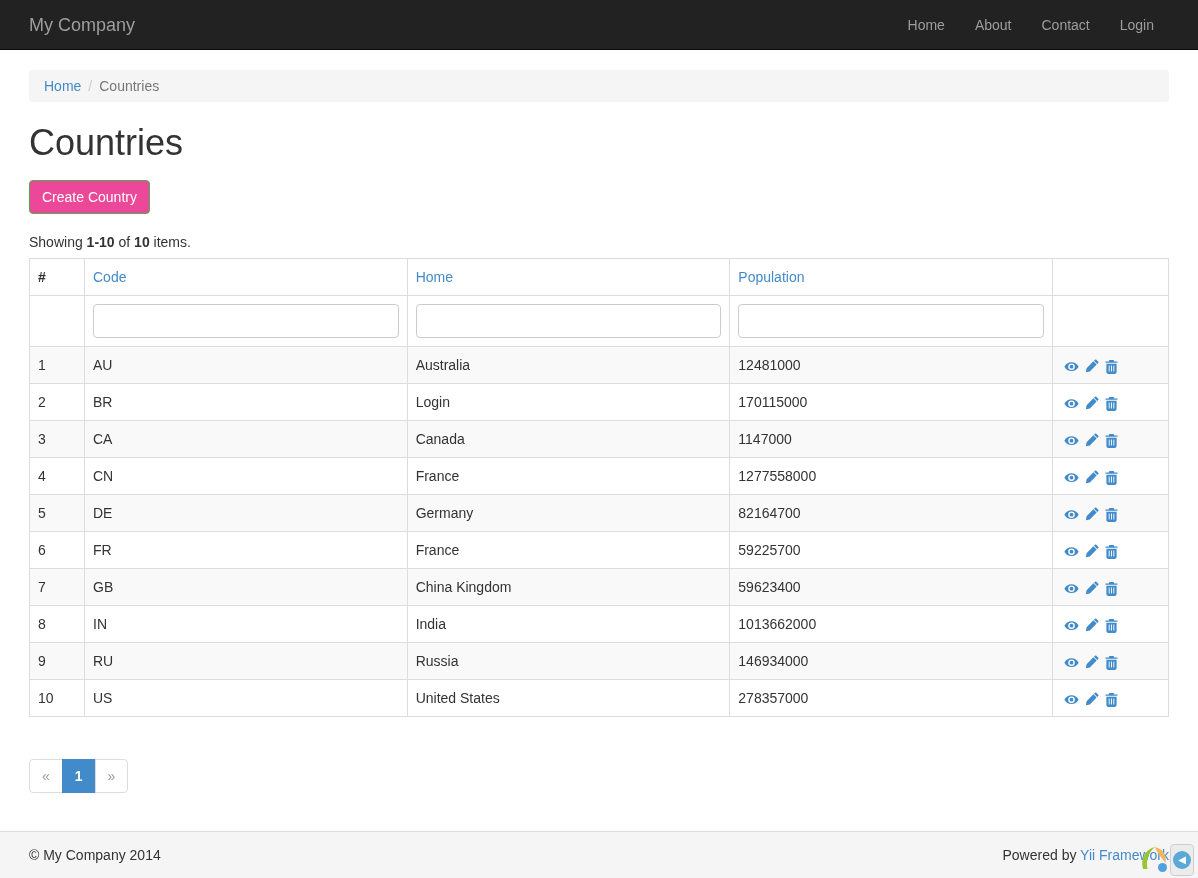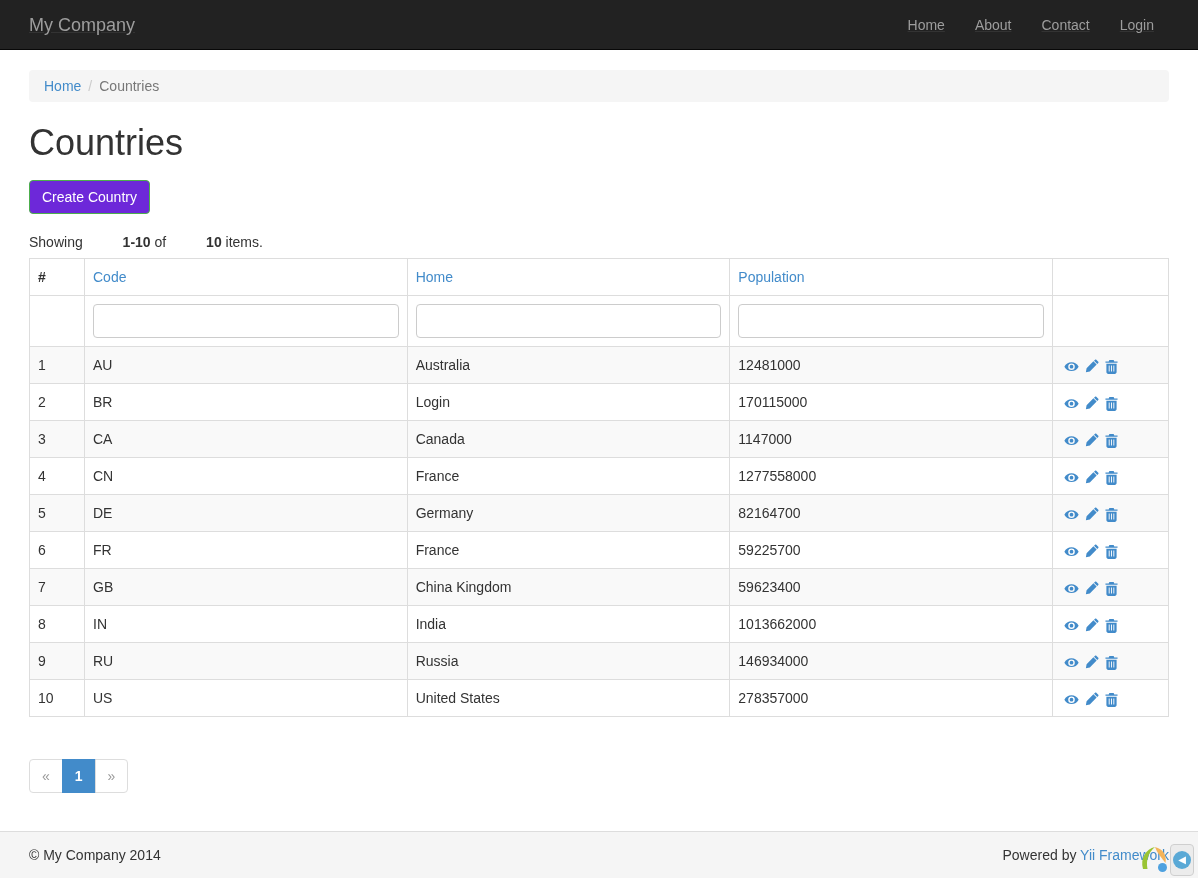--- a/index.html
+++ b/index.html
@@ -15,21 +15,21 @@
   }
   a { text-decoration: none; cursor: pointer; }
   .container { width: 1170px; margin: 0 auto; padding: 0 15px; }
 
   
   .navbar {
     background: #222;
     border-bottom: 1px solid #080808;
     height: 50px;
   }
-  .navbar .container { display: flex; justify-content: space-between; align-items: stretch; height: 50px; text-decoration: underline; }
+  .navbar .container { display: flex; justify-content: space-between; align-items: stretch; height: 50px; }
   .navbar-brand {
     color: #9d9d9d;
     font-size: 18px;
     line-height: 20px;
     padding: 15px 15px 15px 0;
     display: block;
   }
   .navbar-nav { list-style: none; margin: 0; padding: 0; display: flex; }
   .navbar-nav li a {
     color: #9d9d9d;
@@ -50,33 +50,33 @@
   }
   .breadcrumb a { color: #428bca; }
   .breadcrumb .sep { color: #ccc; padding: 0 7px; }
   .breadcrumb .active { color: #777; }
 
   
   h1.page-title { font-size: 36px; font-weight: 500; margin: 20px 0 16px; color: #333; }
 
   .btn-success {
     display: inline-block;
-    background: #6d28d9;
+    background: #ec4899;
     border: 1px solid #4cae4c;
     color: #fff;
     padding: 6px 12px;
     border-radius: 4px;
     font-size: 14px;
     line-height: 20px;
     cursor: pointer;
     font-family: inherit;
   }
 
   .summary { margin: 20px 0 0; }
-  .summary b { font-weight: bold; margin-left: 36px; }
+  .summary b { font-weight: bold; }
 
   
   table.grid {
     width: 100%;
     border-collapse: collapse;
     margin: 8px 0 20px;
   }
   table.grid th, table.grid td {
     border: 1px solid #ddd;
     padding: 8px;

